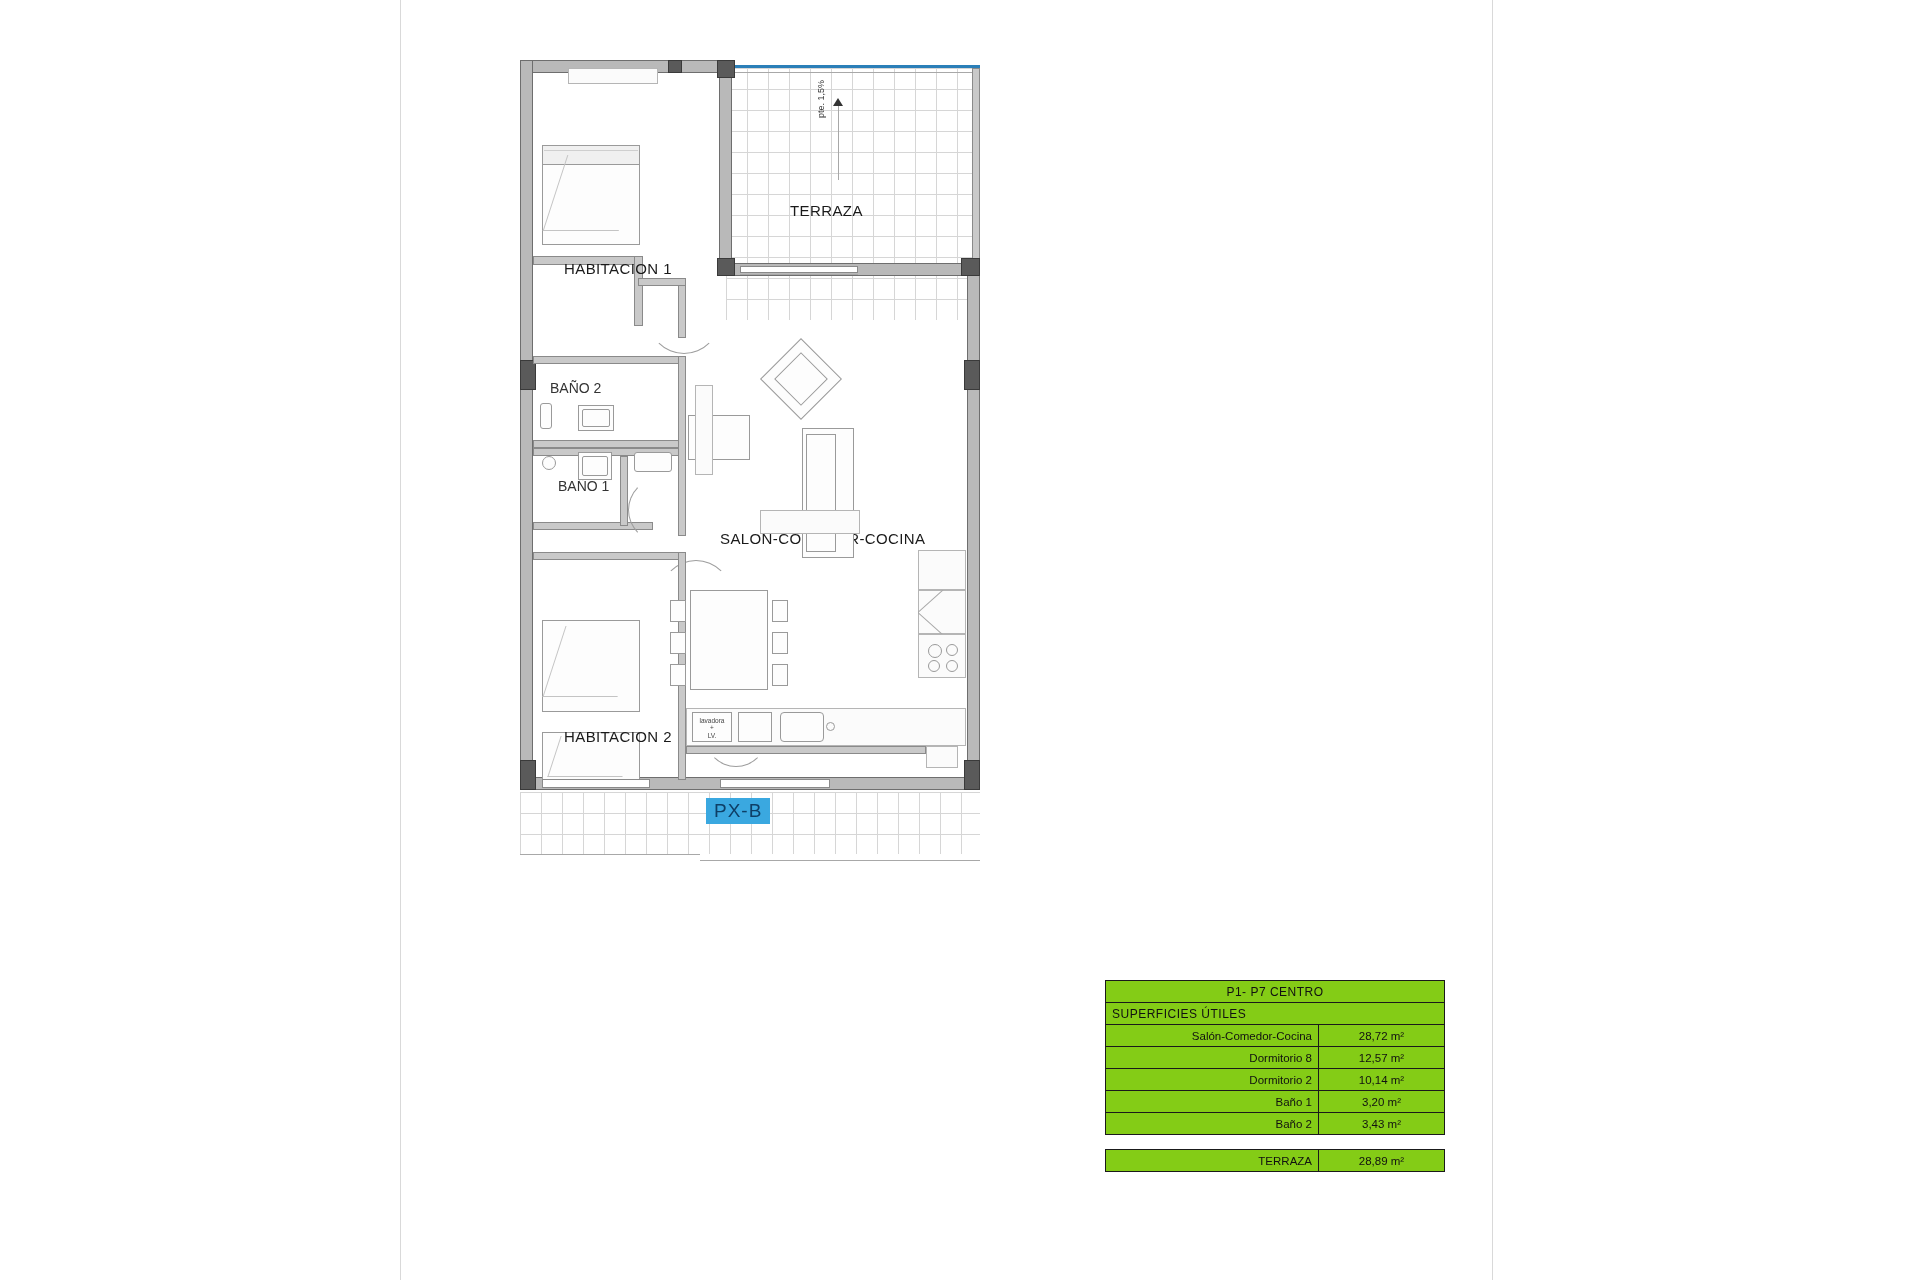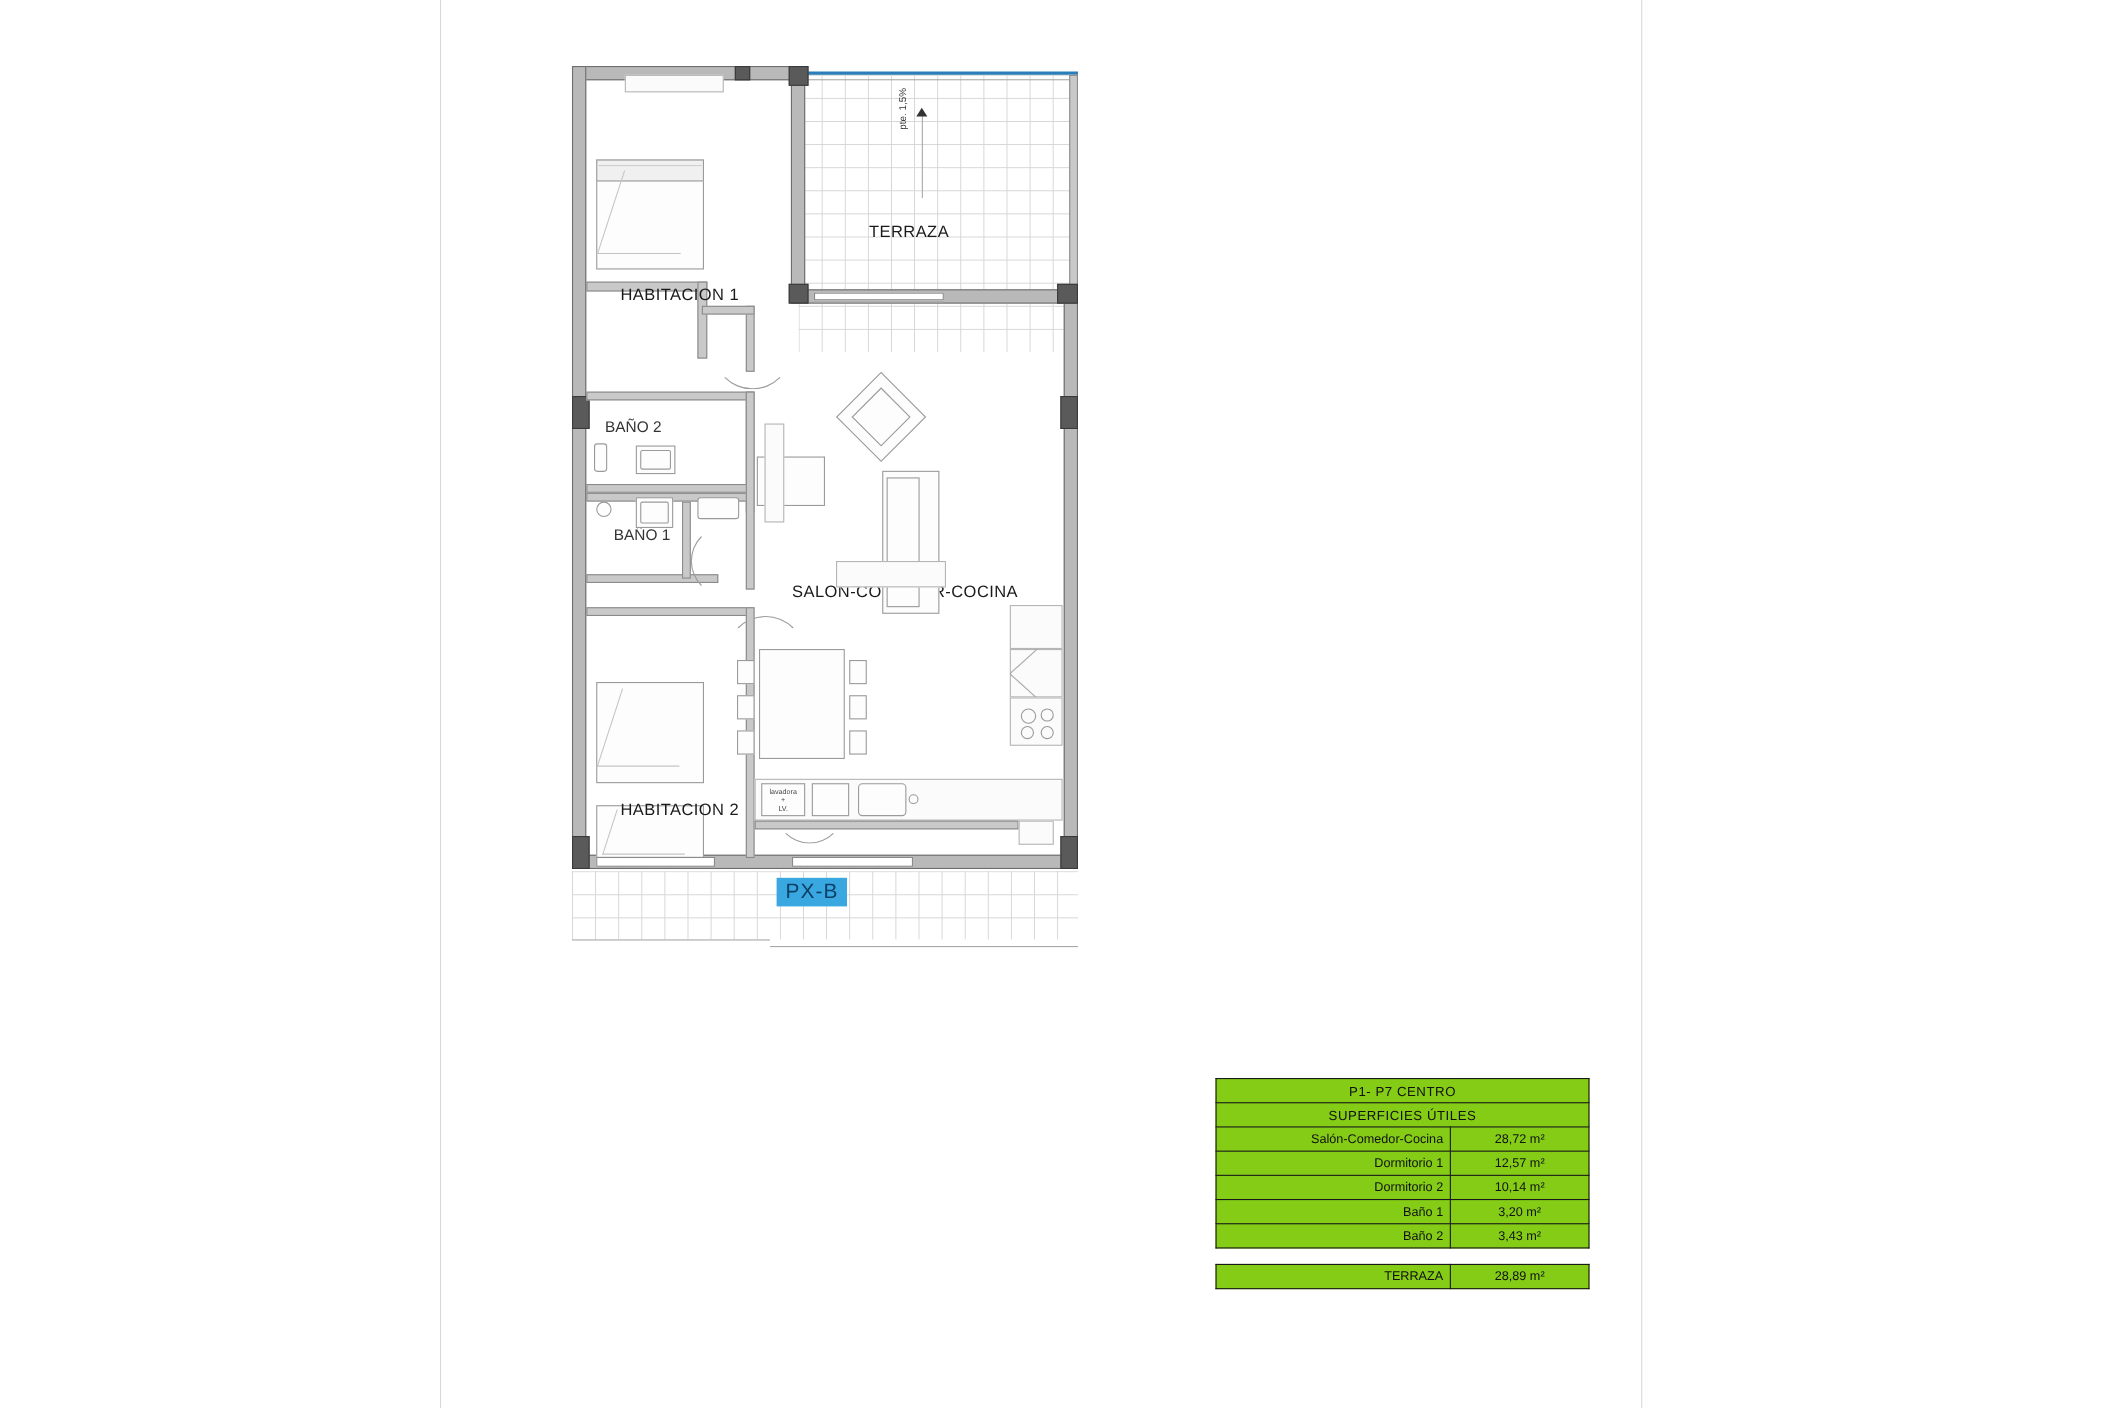--- a/index.html
+++ b/index.html
@@ -39,21 +39,21 @@
   .doorarc{position:absolute;border:1px solid #9d9d9d;border-radius:50%;}
 
   .pxb{position:absolute;background:#3aa8e0;color:#0e3f66;font-size:19px;
        letter-spacing:1px;padding:2px 8px;}
 
   
   .tables{position:absolute;left:1105px;top:980px;width:340px;font-size:11.5px;color:#111;}
   table{border-collapse:collapse;width:340px;background:#84cc16;}
   table td{border:1px solid #1a1a1a;padding:3px 6px;height:15px;}
   .t-title{text-align:center;font-size:12px;letter-spacing:.5px;}
-  .t-head{text-align:center;font-size:12px;letter-spacing:.5px;}
+  .t-head{font-size:12px;letter-spacing:.5px;}
   .t-name{width:200px;text-align:right;}
   .t-val{text-align:center;}
   .gap{height:14px;}
 </style>
 </head>
 <body>
 
 <div class="sheet">
 
   <div class="guide-v guide-left"></div>
@@ -196,21 +196,21 @@
         <td colspan="2" class="t-title">P1- P7 CENTRO</td>
       </tr>
       <tr>
         <td colspan="2" class="t-head">SUPERFICIES ÚTILES</td>
       </tr>
       <tr>
         <td class="t-name">Salón-Comedor-Cocina</td>
         <td class="t-val">28,72 m²</td>
       </tr>
       <tr>
-        <td class="t-name">Dormitorio 1</td>
+        <td class="t-name">Dormitorio 8</td>
         <td class="t-val">12,57 m²</td>
       </tr>
       <tr>
         <td class="t-name">Dormitorio 2</td>
         <td class="t-val">10,14 m²</td>
       </tr>
       <tr>
         <td class="t-name">Baño 1</td>
         <td class="t-val">3,20 m²</td>
       </tr>

